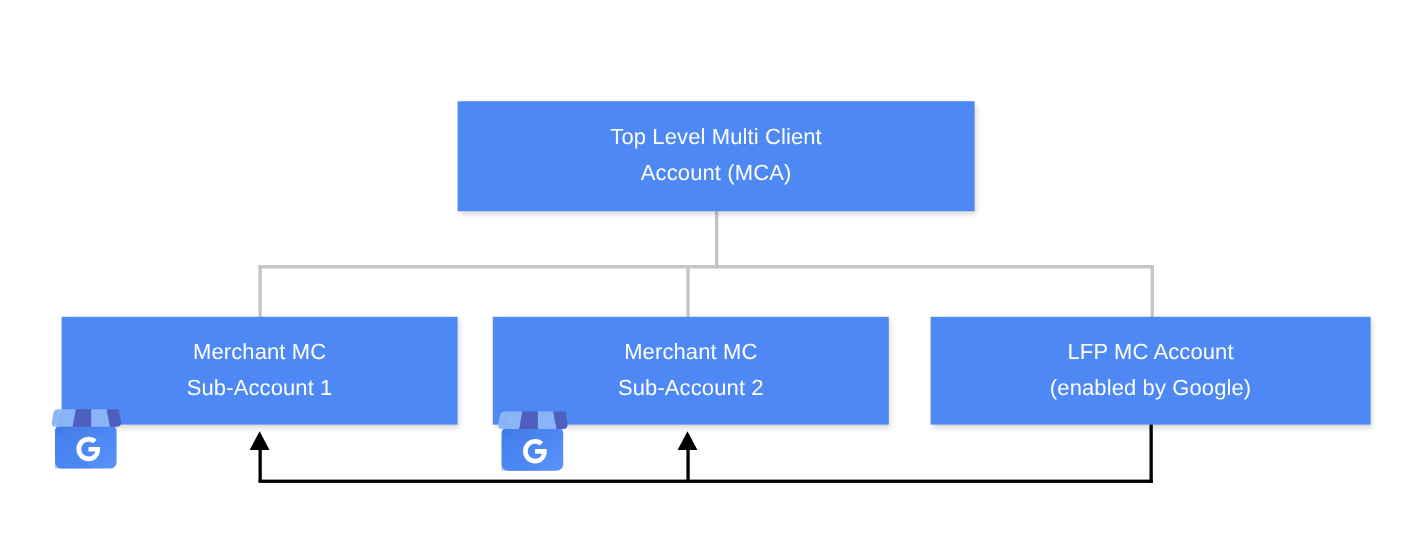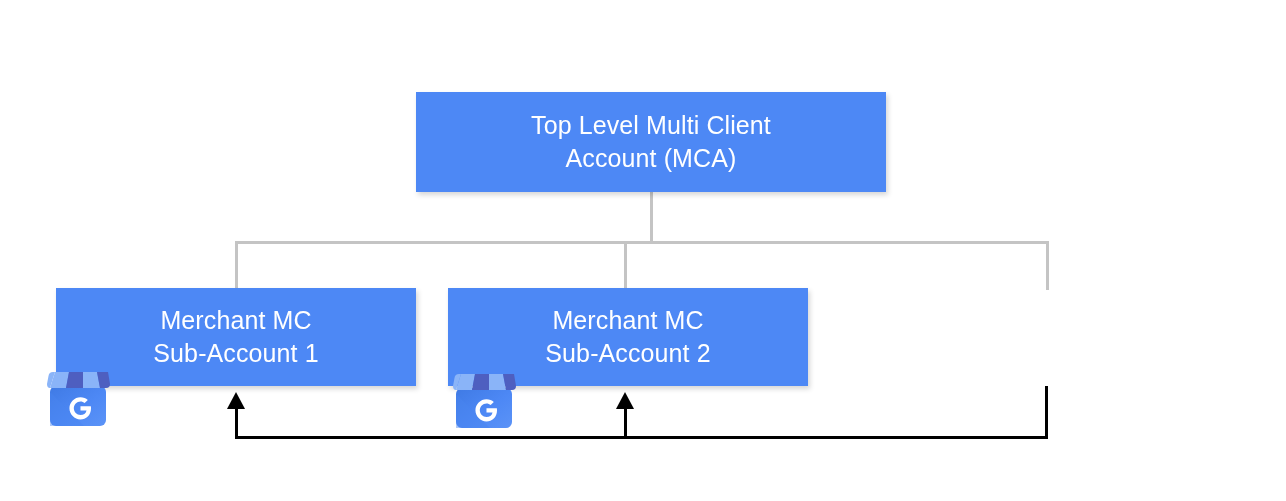--- a/index.html
+++ b/index.html
@@ -20,21 +20,21 @@
 
   
   .node {
     position: absolute;
     box-sizing: border-box;
     display: flex;
     align-items: center;
     justify-content: center;
     text-align: center;
     color: #ffffff;
-    font-size: 25px;
+    font-size: 20px;
     line-height: 33px;
     font-weight: 400;
     letter-spacing: 0.1px;
     box-shadow: 2px 3px 5px rgba(0,0,0,0.16);
     z-index: 3;
     user-select: none;
   }
   .node .node-text {
     display: block;
     padding: 0 10px;
@@ -143,20 +143,24 @@
   <div class="node" id="node-sub1" style="background:#4d88f5">
     <span class="node-text">Merchant MC
 Sub-Account 1</span>
   </div>
 
   <div class="node" id="node-sub2" style="background:#4d88f5">
     <span class="node-text">Merchant MC
 Sub-Account 2</span>
   </div>
 
+  <div class="node" id="node-lfp" style="background:#4d88f5">
+    <span class="node-text">LFP MC Account
+(enabled by Google)</span>
+  </div>
 
   <svg class="gmb-icon" id="gmb-icon-1" viewBox="0 0 74 58">
     <defs>
       <linearGradient id="gmbShade1" x1="0" y1="0" x2="1" y2="1">
         <stop offset="0%" stop-color="#3f7ae4"></stop>
         <stop offset="55%" stop-color="#4d88f5"></stop>
         <stop offset="100%" stop-color="#5b93f7"></stop>
       </linearGradient>
     </defs>
 

